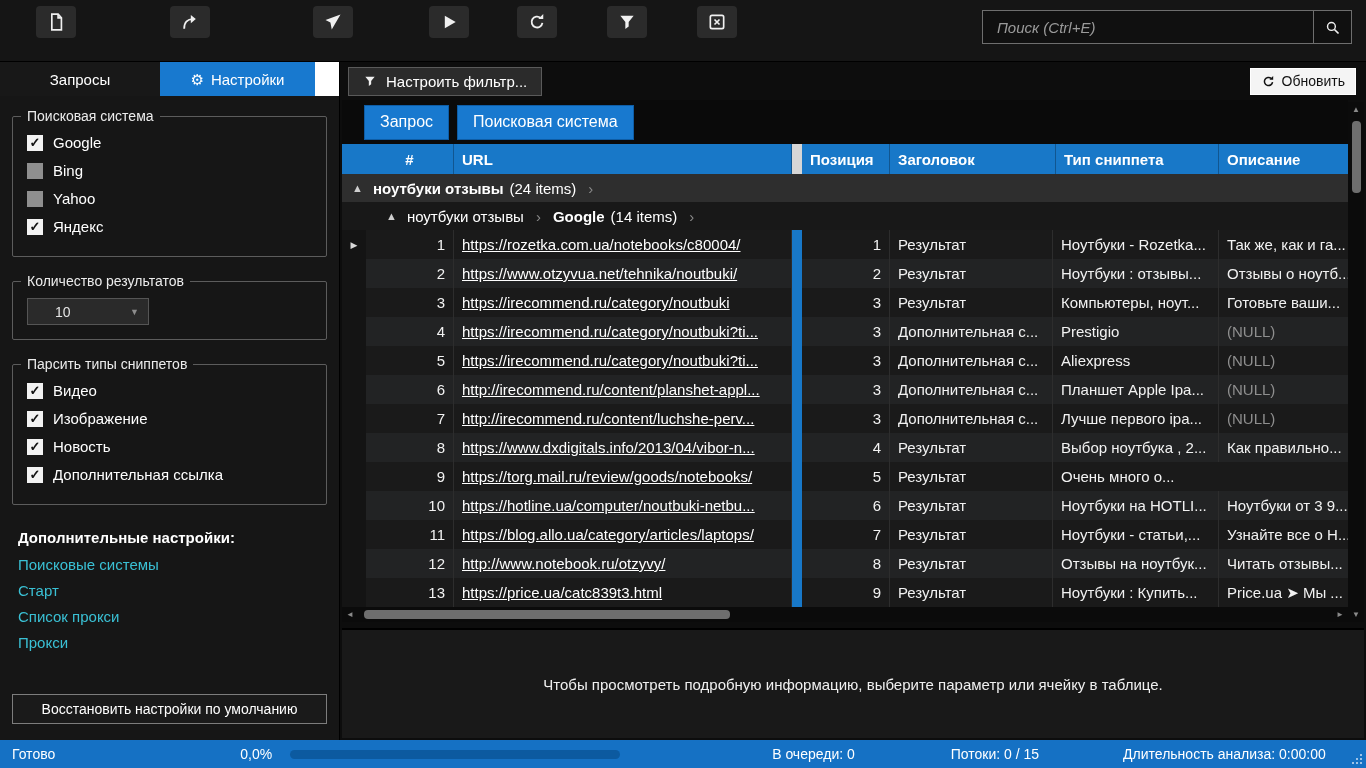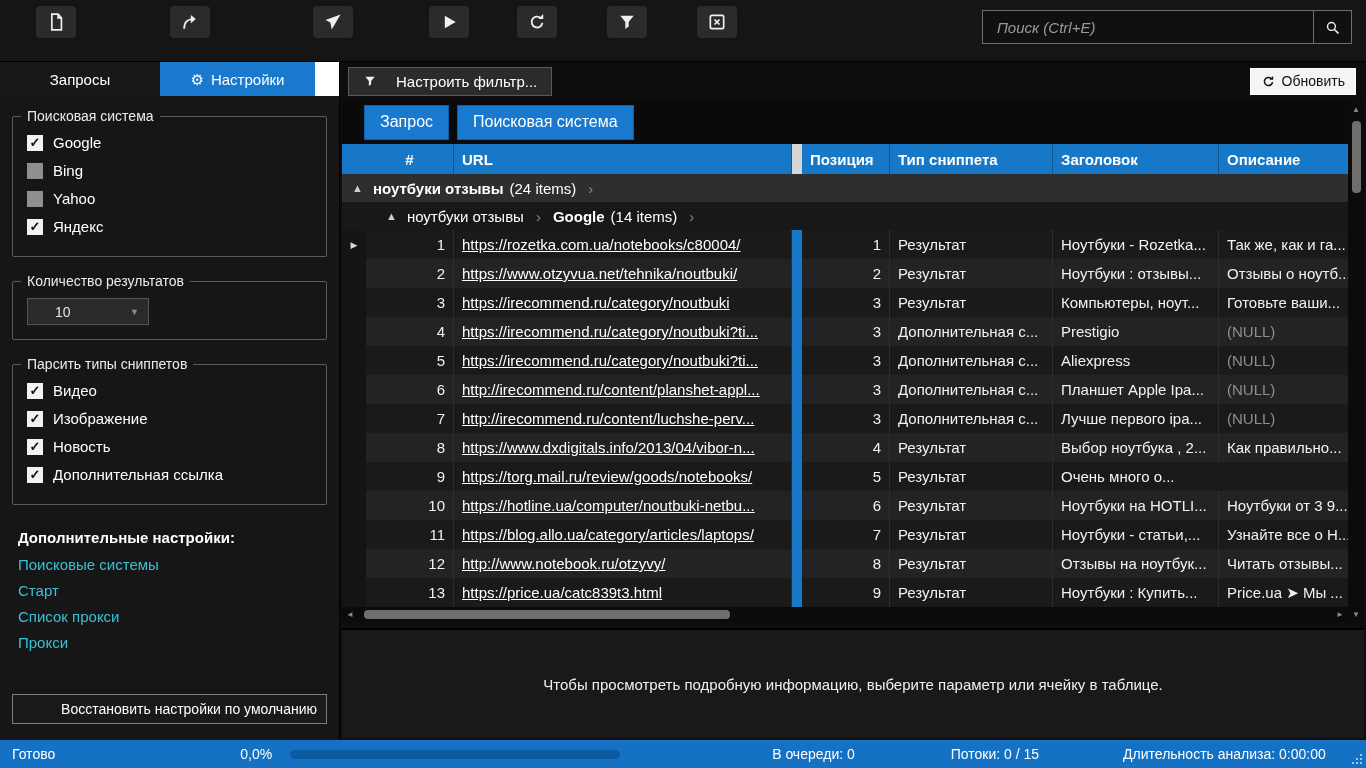--- a/index.html
+++ b/index.html
@@ -32,25 +32,25 @@
   .groupbox-title { position:absolute; top:-9px; left:8px; background:#161616; padding:0 6px; font-size:14px; color:#ececec; white-space:nowrap; }
   .check-row { display:flex; align-items:center; margin:5px 2px 11px; cursor:pointer; }
   .checkbox { width:16px; height:16px; margin-right:10px; background:#8f8f8f; flex:none; font-size:13px; line-height:15px; text-align:center; color:#111; font-weight:bold; }
   .checkbox.checked { background:#f2f2f2; }
   .check-label { font-size:15px; color:#fff; }
   .dropdown { width:122px; height:27px; background:#2a2a2a; border:1px solid #555; display:flex; align-items:center; padding:0 9px; color:#e4e4e4; font-size:14px; margin:4px 2px 4px; cursor:pointer; }
   .dropdown .dd-value { margin-left:18px; }
   .dd-arrow { margin-left:auto; color:#8d8d8d; font-size:9px; }
   .adds-title { font-weight:bold; font-size:15px; color:#fff; margin:14px 10px 10px; }
   .side-link { color:#3ac0d4; font-size:15px; margin:0 10px 9px; cursor:pointer; }
-  .restore-btn { margin:auto 4px 6px; border:1px solid #7d7d7d; background:#1a1a1a; color:#fff; font-size:14px; padding:6px 9px; text-align:right; cursor:pointer; }
+  .restore-btn { margin:auto 4px 6px; border:1px solid #7d7d7d; background:#1a1a1a; color:#fff; font-size:14px; padding:6px 9px; text-align:center; cursor:pointer; }
   
   .main { position:relative; flex:1; background:#0d0d0d; }
   .main-topbar { position:absolute; top:0; left:0; right:0; height:38px; display:flex; align-items:center; padding:0 10px 0 8px; }
-  .filter-btn { height:29px; display:flex; align-items:center; gap:19px; background:#2b2b2b; border:1px solid #5a5a5a; color:#fff; font-size:15px; padding:0 14px; cursor:pointer; }
+  .filter-btn { height:29px; display:flex; align-items:center; gap:9px; background:#2b2b2b; border:1px solid #5a5a5a; color:#fff; font-size:15px; padding:0 14px; cursor:pointer; }
   .refresh-btn { margin-left:auto; height:27px; background:#f4f4f4; color:#111; border:1px solid #fff; display:flex; align-items:center; gap:6px; padding:0 10px; font-size:14px; cursor:pointer; }
   .chips-row { position:absolute; top:38px; left:2px; width:1006px; height:44px; background:#0a0a0a; display:flex; align-items:center; padding-left:22px; gap:8px; }
   .chip { background:#1879cf; border:1px solid #0e5da6; color:#fff; font-size:16px; padding:7px 15px 8px; cursor:pointer; white-space:nowrap; }
   
   .table { position:absolute; top:82px; left:2px; width:1006px; background:#151515; }
   .hrow, .trow, .grouprow { display:flex; width:1006px; }
   .hrow { height:30px; background:#1878c8; }
   .hcell { display:flex; align-items:center; color:#fff; font-weight:bold; font-size:15px; border-right:1px solid rgba(0,0,0,.28); padding:0 8px; cursor:pointer; }
   .cell { display:flex; align-items:center; font-size:15px; color:#f2f2f2; padding:0 8px; overflow:hidden; white-space:nowrap; border-right:1px solid #2d2d2d; }
   .c-gut, .gutter { width:24px; flex:none; padding:0; border-right:none; background:#141414; justify-content:center; }
@@ -287,22 +287,22 @@
         <div class="chip">Поисковая система</div>
       </div>
 
       <div class="table">
         <div class="hrow">
           <div class="hcell c-gut"></div>
           <div class="hcell c-num">#</div>
           <div class="hcell c-url">URL</div>
           <div class="h-split"></div>
           <div class="hcell c-pos" style="justify-content:flex-start">Позиция</div>
+          <div class="hcell c-title">Заголовок</div>
           <div class="hcell c-type">Тип сниппета</div>
-          <div class="hcell c-title">Заголовок</div>
           <div class="hcell c-desc">Описание</div>
         </div>
 
         <div class="grouprow group1">
           <span class="gr-arrow">▲</span>
           <span class="gr-label bold">ноутбуки отзывы</span>
           <span class="gr-label" style="margin-left:6px">(24 items)</span>
           <span class="gr-chev">›</span>
         </div>
 

